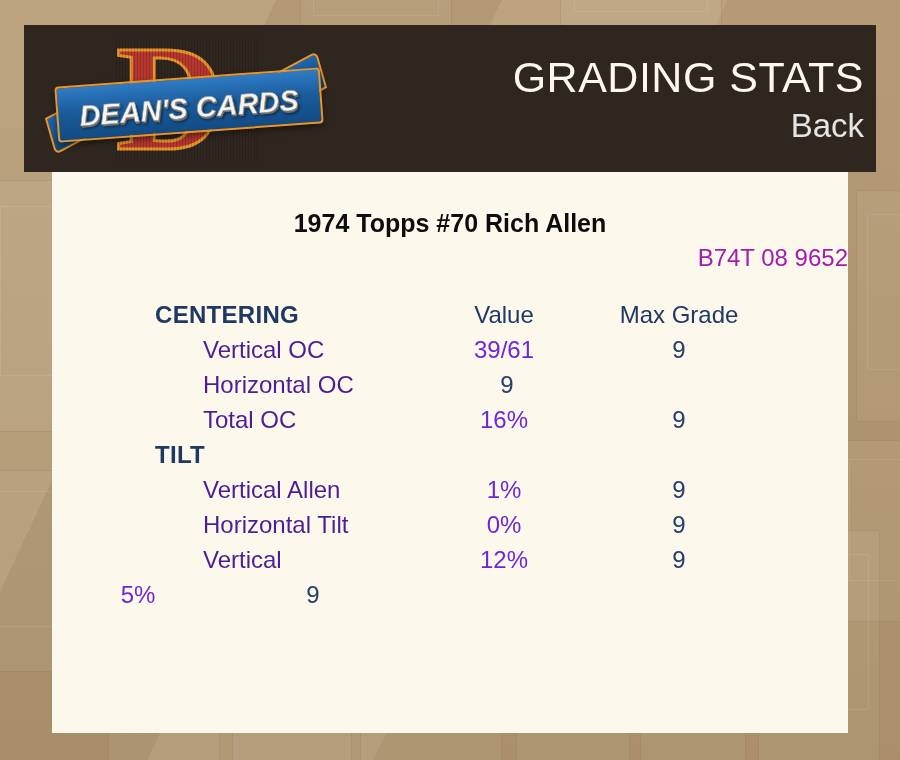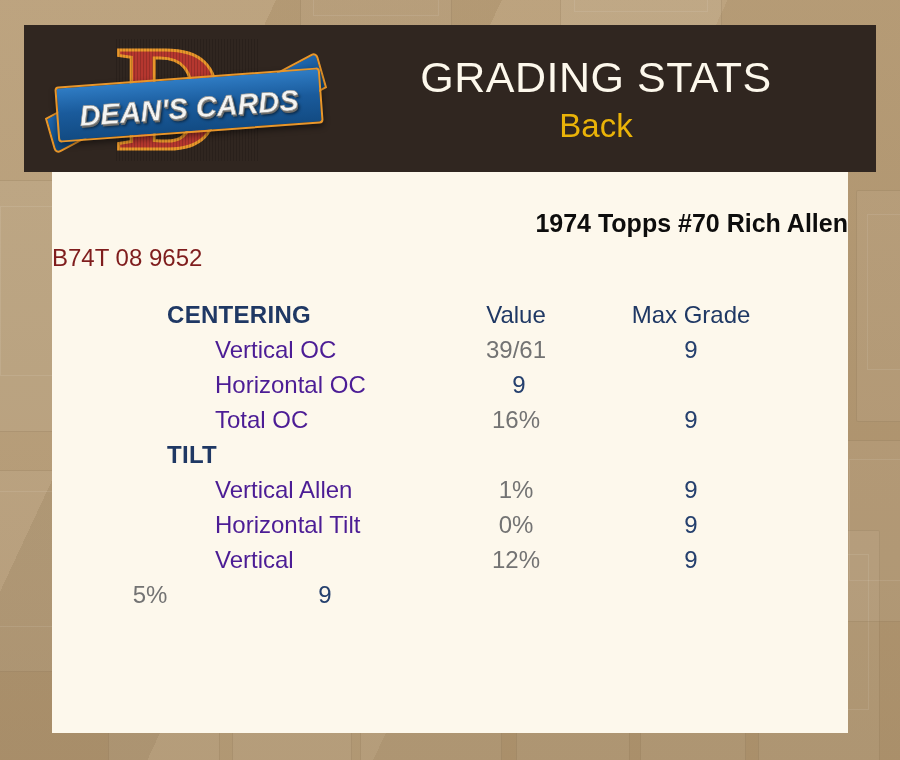--- a/index.html
+++ b/index.html
@@ -152,75 +152,75 @@
     font-size: 29px;
     letter-spacing: 0px;
     white-space: nowrap;
     text-shadow: 1px 2px 0 #6a6a68, 2px 3px 3px rgba(0,0,0,0.6);
     -webkit-text-stroke: 0.6px #8e8e8c;
   }
 
   
   .header-titles {
     position: absolute;
-    left: 296px;
+    left: 288px;
     top: 0;
     width: 552px;
     height: 147px;
     display: flex;
     flex-direction: column;
-    align-items: center;
+    align-items: flex-end;
     justify-content: center;
   }
   .header-title {
     color: #fdf8ec;
     font-size: 43px;
     line-height: 50px;
     letter-spacing: 0.5px;
     white-space: nowrap;
   }
   .header-subtitle {
-    color: #eab308;
+    color: #e5e5e5;
     font-size: 33px;
     line-height: 40px;
     margin-top: 4px;
   }
 
   
   .panel {
     position: absolute;
     left: 52px;
     top: 172px;
     width: 796px;
     height: 561px;
     background: #fdf8ec;
     z-index: 2;
   }
 
   .card-title {
     margin: 36px 0 0 0;
-    text-align: right;
+    text-align: center;
     color: #0d0d0d;
     font-size: 25px;
     font-weight: bold;
     line-height: 30px;
   }
   .card-code {
     margin: 5px 0 16px 0;
-    text-align: left;
-    color: #7f1d1d;
+    text-align: right;
+    color: #a21caf;
     font-size: 24px;
     font-weight: normal;
     line-height: 30px;
   }
 
   
   .stats {
     margin-top: 28px;
-    padding: 0 0 0 12px;
+    padding: 0 0 0 0;
   }
   .stat-row {
     display: flex;
     align-items: baseline;
     height: 35px;
   }
   .cell-label {
     width: 366px;
     padding-left: 103px;
     box-sizing: border-box;
@@ -234,21 +234,21 @@
     color: #1f3864;
     letter-spacing: 0.3px;
   }
   .stat-row.item .cell-label {
     padding-left: 151px;
     font-weight: normal;
   }
   .cell-value {
     width: 172px;
     text-align: center;
-    color: #737373;
+    color: #6d28d9;
     font-size: 24px;
   }
   .cell-grade {
     width: 178px;
     text-align: center;
     color: #25406e;
     font-size: 24px;
   }
   .stats-head .cell-value,
   .stats-head .cell-grade {

